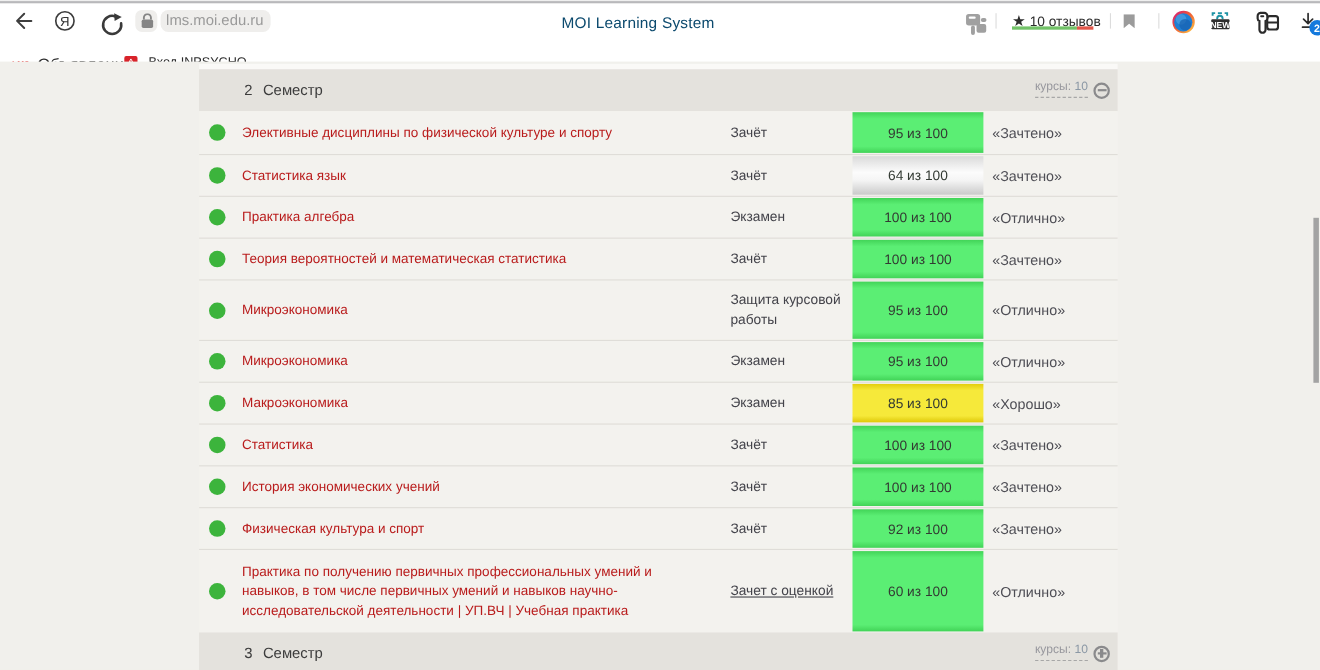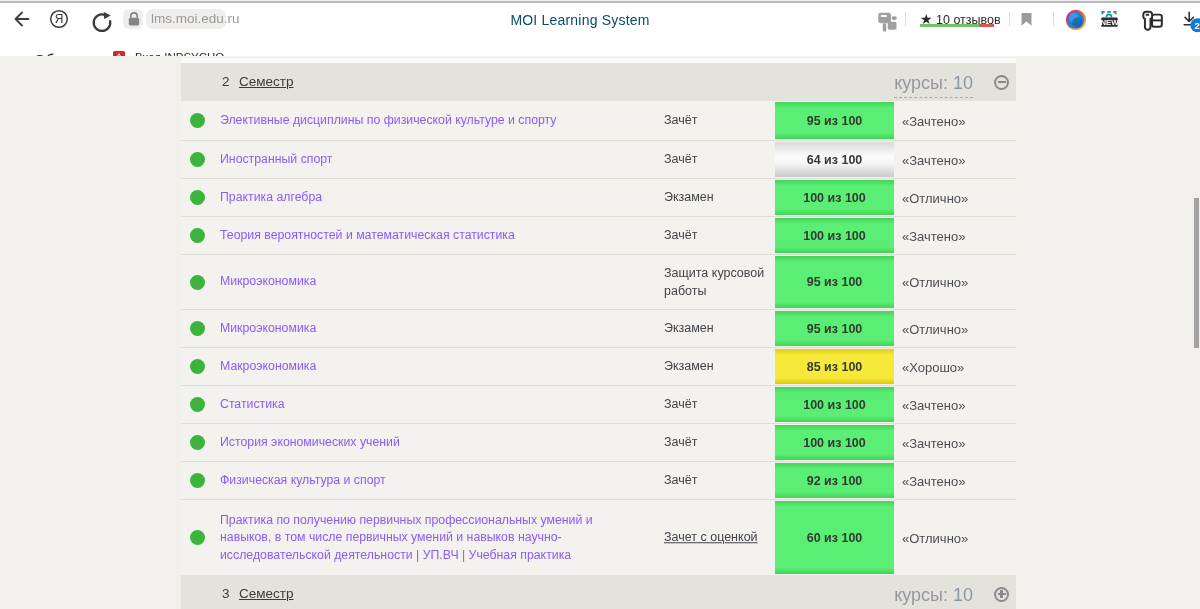--- a/index.html
+++ b/index.html
@@ -8,52 +8,52 @@
 
 
 #chrome { position:absolute; top:0; left:0; width:1200px; height:58px; background:#fff; }
 #topline1 { position:absolute; top:0; left:0; width:1200px; height:1px; background:#efefef; }
 #topline2 { position:absolute; top:1px; left:0; width:1200px; height:2px; background:#b8b8bb; }
 
 .navicon { position:absolute; top:8px; width:22px; height:22px; color:#3e3e3e; }
 #title { position:absolute; top:12px; left:380px; width:400px; text-align:center; font-size:14px; color:#0c4a6e; letter-spacing:0.2px; }
 
 #lockchip { position:absolute; top:9px; left:123px; width:20px; height:20px; background:#efeeec; border-radius:6px; }
-#urlpill { position:absolute; top:9px; left:146px; width:80px; height:20px; background:#efeeec; border-radius:7px; font-size:13.5px; color:#9a9a9a; line-height:20px; padding-left:5px; }
+#urlpill { position:absolute; top:9px; left:146px; width:100px; height:20px; background:#efeeec; border-radius:7px; font-size:13.5px; color:#9a9a9a; line-height:20px; padding-left:5px; }
 
 
 #revtext { position:absolute; top:11px; left:920px; font-size:12.5px; color:#2c2c2c; }
 #revtext .st { font-size:14px; }
 #revbar-g { position:absolute; top:24px; left:920px; width:59px; height:3px; background:#72c268; }
 #revbar-r { position:absolute; top:24px; left:979px; width:15px; height:3px; background:#e2574b; }
 .vsep { position:absolute; top:12px; width:1px; height:14px; background:#dcdcdc; }
 
 
 #bm { position:absolute; top:38px; left:0; width:1200px; height:18px;margin-top:10px; }
 .bmtext { position:absolute; top:3px; font-size:13px; color:#2b2b2b; }
 
 
 #content { position:absolute; top:56px; left:0; width:1200px; height:553px; background:#f1f0ec; }
 #whitetop { position:absolute; top:2px; left:181px; width:835px; height:5px; background:#faf9f7; }
 #tbl { position:absolute; top:7px; left:181px; width:835px; }
 
 .sem { position:relative; width:835px; background:#e4e2dd; }
 .sem .num { position:absolute; left:41px; top:50%; margin-top:-8px; font-size:13.5px; color:#3c3c3c; }
-.sem .nam { position:absolute; left:58px; top:50%; margin-top:-8px; font-size:13.5px; color:#3c3c3c;text-decoration:underline; }
-.kursy { position:absolute; right:43px; top:50%; margin-top:-9px; font-size:18px; color:#97979d; border-bottom:1px dashed #a7a7a7; padding-bottom:3px; }
+.sem .nam { position:absolute; left:58px; top:50%; margin-top:-8px; font-size:13.5px; color:#3c3c3c; }
+.kursy { position:absolute; right:27px; top:50%; margin-top:-9px; font-size:11px; color:#97979d; border-bottom:1px dashed #a7a7a7; padding-bottom:3px; }
 .kursy b { font-weight:normal; color:#8b98a5; }
 .circ { position:absolute; right:7px; top:50%; margin-top:-7.5px; width:15px; height:15px; border:2px solid #8a8a8c; border-radius:50%; }
 .circ .h { position:absolute; left:1.5px; top:4.25px; width:8px; height:2.5px; background:#8a8a8c; }
 .circ .v { position:absolute; left:4.25px; top:1.5px; width:2.5px; height:8px; background:#8a8a8c; }
 
 .row { position:relative; width:835px; background:#f3f2ee; border-top:1px solid #dfddd8; }
 .row .dot { position:absolute; left:9px; top:50%; margin-top:-7.5px; width:15px; height:15px; border-radius:50%; background:#3cb43c; }
-.crs { position:absolute; left:39px; top:50%; font-size:12.3px; line-height:17.5px; color:#8b5cf6; transform:translateY(-50%); width:400px; }
+.crs { position:absolute; left:39px; top:50%; font-size:12.3px; line-height:17.5px; color:#b91c1c; transform:translateY(-50%); width:400px; }
 .typ { position:absolute; left:483px; top:50%; font-size:12.5px; line-height:17.5px; color:#43434a; transform:translateY(-50%); width:108px; }
-.scr { position:absolute; left:594px; top:1px; bottom:1px; width:119px; font-size:12.5px; font-weight:bold; color:#333a33; text-align:center; display:flex; align-items:center; justify-content:center; }
+.scr { position:absolute; left:594px; top:1px; bottom:1px; width:119px; font-size:12.5px; font-weight:normal; color:#333a33; text-align:center; display:flex; align-items:center; justify-content:center; }
 .scr.g { background:linear-gradient(180deg,#42d458 0,#5bee74 6px,#5bee74 calc(100% - 6px),#41d357 100%); }
 .scr.s { background:linear-gradient(180deg,#dadada 0,#fcfcfc 42%,#f5f5f5 62%,#cacaca 100%); }
 .scr.y { background:linear-gradient(180deg,#e3cd0c 0,#f6e93a 6px,#f6e93a calc(100% - 6px),#ddc708 100%); }
 .grd { position:absolute; left:721px; top:50%; font-size:13px; color:#4e4e55; transform:translateY(-50%); }
 
 #scrollthumb { position:absolute; left:1194px; top:142px; width:5px; height:150px; background:#a3a3a3; }
 </style>
 </head>
 <body>
 
@@ -168,21 +168,21 @@
 
     <div class="row" style="height:39px;border-top:none;">
       <div class="dot"></div>
       <div class="crs">Элективные дисциплины по физической культуре и спорту</div>
       <div class="typ">Зачёт</div>
       <div class="scr g">95 из 100</div>
       <div class="grd">«Зачтено»</div>
     </div>
     <div class="row" style="height:38px;">
       <div class="dot"></div>
-      <div class="crs">Иностранный спорт</div>
+      <div class="crs">Статистика язык</div>
       <div class="typ">Зачёт</div>
       <div class="scr s">64 из 100</div>
       <div class="grd">«Зачтено»</div>
     </div>
     <div class="row" style="height:38px;">
       <div class="dot"></div>
       <div class="crs">Практика алгебра</div>
       <div class="typ">Экзамен</div>
       <div class="scr g">100 из 100</div>
       <div class="grd">«Отлично»</div>

